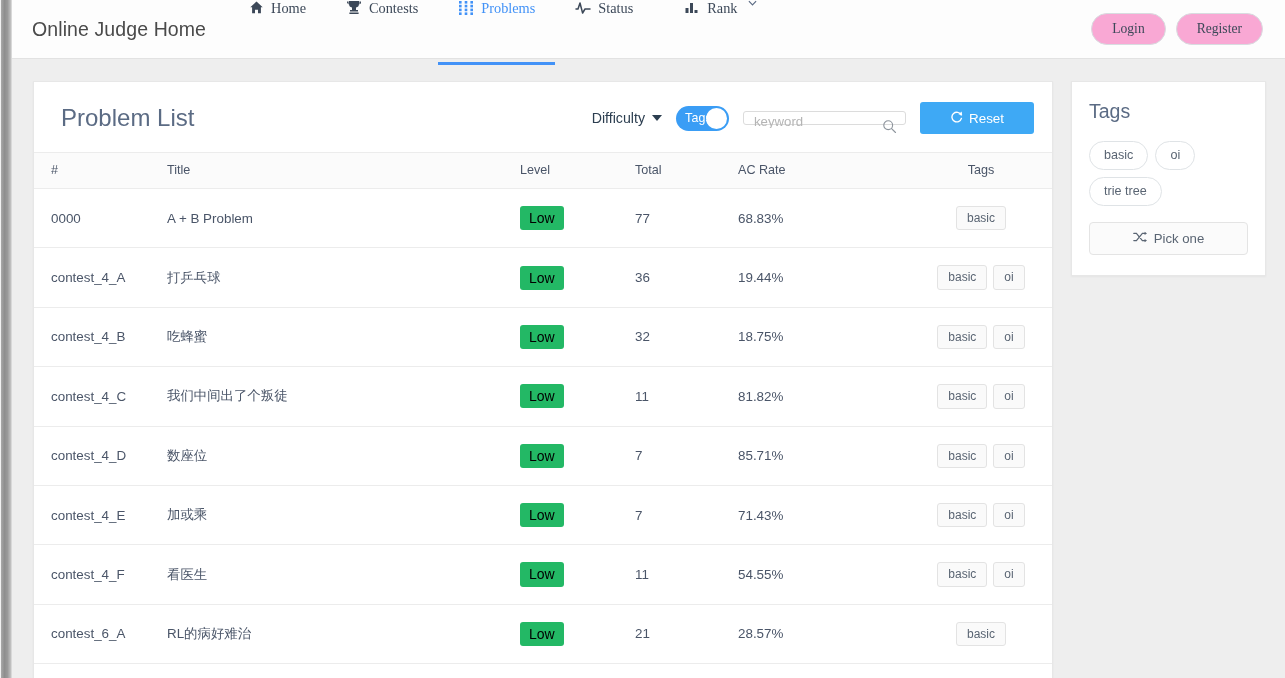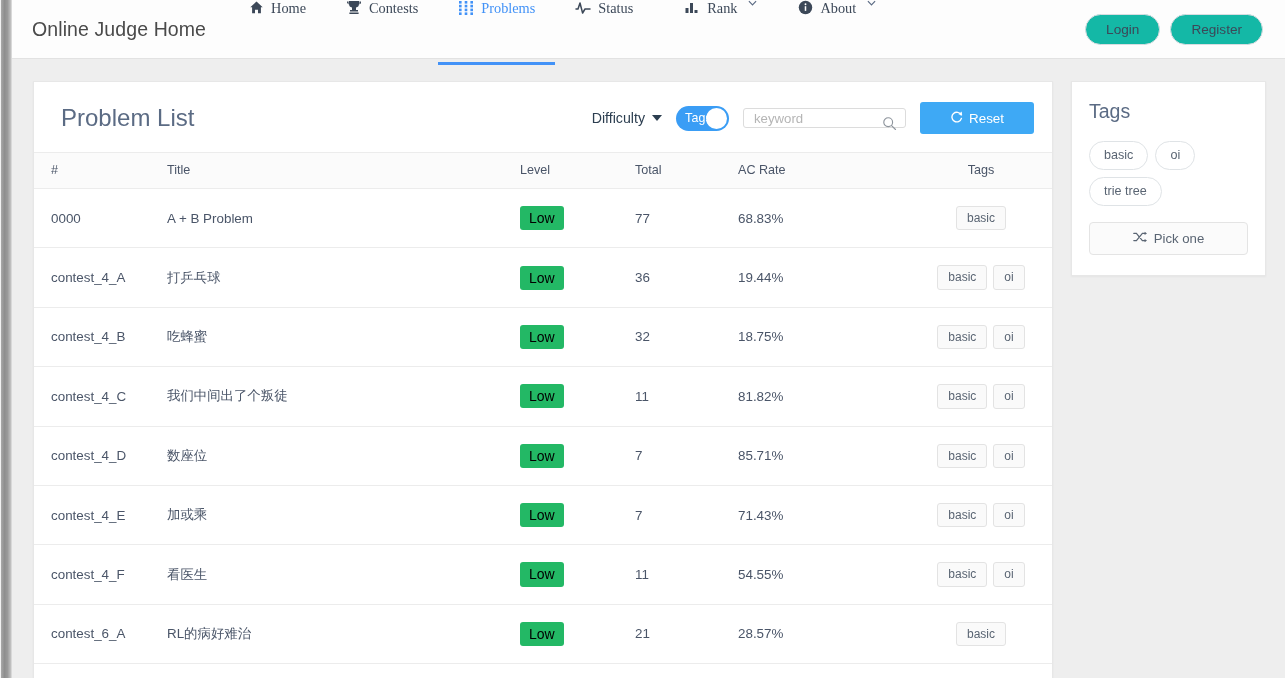--- a/index.html
+++ b/index.html
@@ -51,23 +51,23 @@
     font-family: Liberation Serif, serif;
   }
   .nav-item.active { color: #4292f7; border-bottom-color: #4292f7; }
   .nav-item .nav-ico { display:flex; align-items:center; justify-content:center; width:16px; height:16px; }
   .nav-item .nav-ico svg { display:block; }
   .caret-chev { margin-left: 4px; display:flex; align-items:center; }
 
   #nav-right { margin-left: auto; display: flex; gap: 10px; padding-right: 22px; }
   .pill-btn {
     border: 1px solid #d8dce0; border-radius: 18px;
-    background: #14b8a6; color: #3c4858;
+    background: #f9a8d4; color: #3c4858;
     font-size: 13.6px; padding: 7px 20px; cursor: pointer;
-    font-family: Liberation Sans, sans-serif;
+    font-family: Liberation Serif, serif;
   }
 
   
   #content { display: flex; padding: 22px 18px 0 21px; gap: 18px; align-items: flex-start; }
   #left-col { width: 1020px; }
   #right-col { width: 195px; }
 
   .card {
     background: #fff;
     border: 1px solid #e7e7e7;
@@ -100,21 +100,21 @@
   #tags-toggle .lbl {
     color: #fff; font-size: 12.4px; padding-left: 9px; letter-spacing: .2px;
   }
   #tags-toggle .knob {
     position: absolute; right: 2px; top: 2px;
     width: 21px; height: 21px; border-radius: 50%;
     background: #fff;
   }
 
   #search-wrap {
-    position: relative; width: 163px; height: 20px;
+    position: relative; width: 163px; height: 14px;
     border: 1px solid #dcdcdc; border-radius: 3px; background: #fff;
   }
   #search-input {
     width: 100%; height: 100%;
     border: 0; outline: 0; background: transparent;
     padding: 0 28px 0 10px;
     font-size: 13.2px; color: #555;
     font-family: inherit;
   }
   #search-input::placeholder { color: #b5b5b5; }
@@ -263,35 +263,20 @@
             </svg>
         </span>
         <span>Rank</span>
         <span class="caret-chev">
           <svg width="9" height="6" viewBox="0 0 10 6">
               <path fill="none" stroke="#5b6b84" stroke-width="1.3" d="M1 1l4 4 4-4"></path>
             </svg>
         </span>
       </div>
 
-      <div class="nav-item">
-        <span class="nav-ico">
-          <svg width="15" height="15" viewBox="0 0 16 16">
-              <circle cx="8" cy="8" r="7.2" fill="#3c4858"></circle>
-              <rect x="7.2" y="6.6" width="1.6" height="5" fill="#fff"></rect>
-              <circle cx="8" cy="4.5" r="1" fill="#fff"></circle>
-            </svg>
-        </span>
-        <span>About</span>
-        <span class="caret-chev">
-          <svg width="9" height="6" viewBox="0 0 10 6">
-              <path fill="none" stroke="#5b6b84" stroke-width="1.3" d="M1 1l4 4 4-4"></path>
-            </svg>
-        </span>
-      </div>
 
     </div>
 
     <div id="nav-right">
       <button class="pill-btn">Login</button>
       <button class="pill-btn">Register</button>
     </div>
   </div>
 
   <div id="content">

